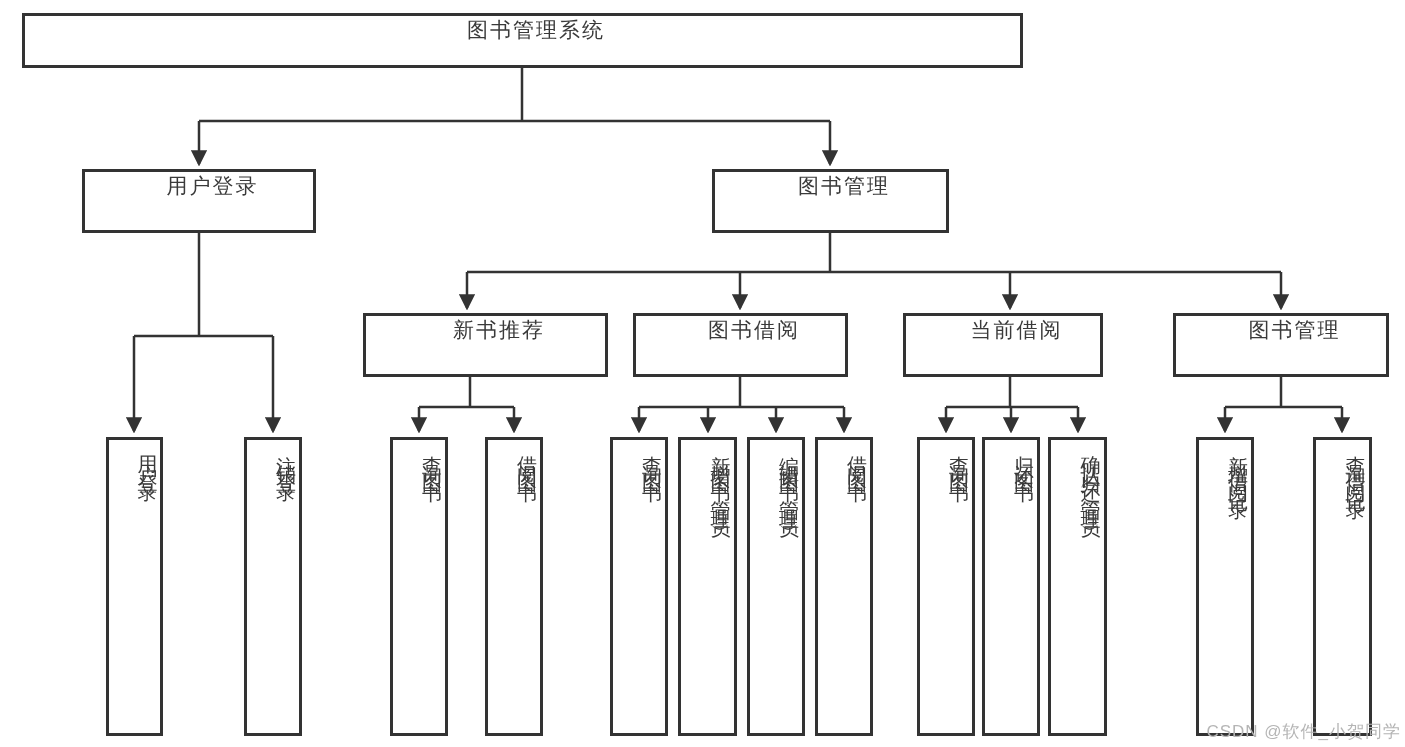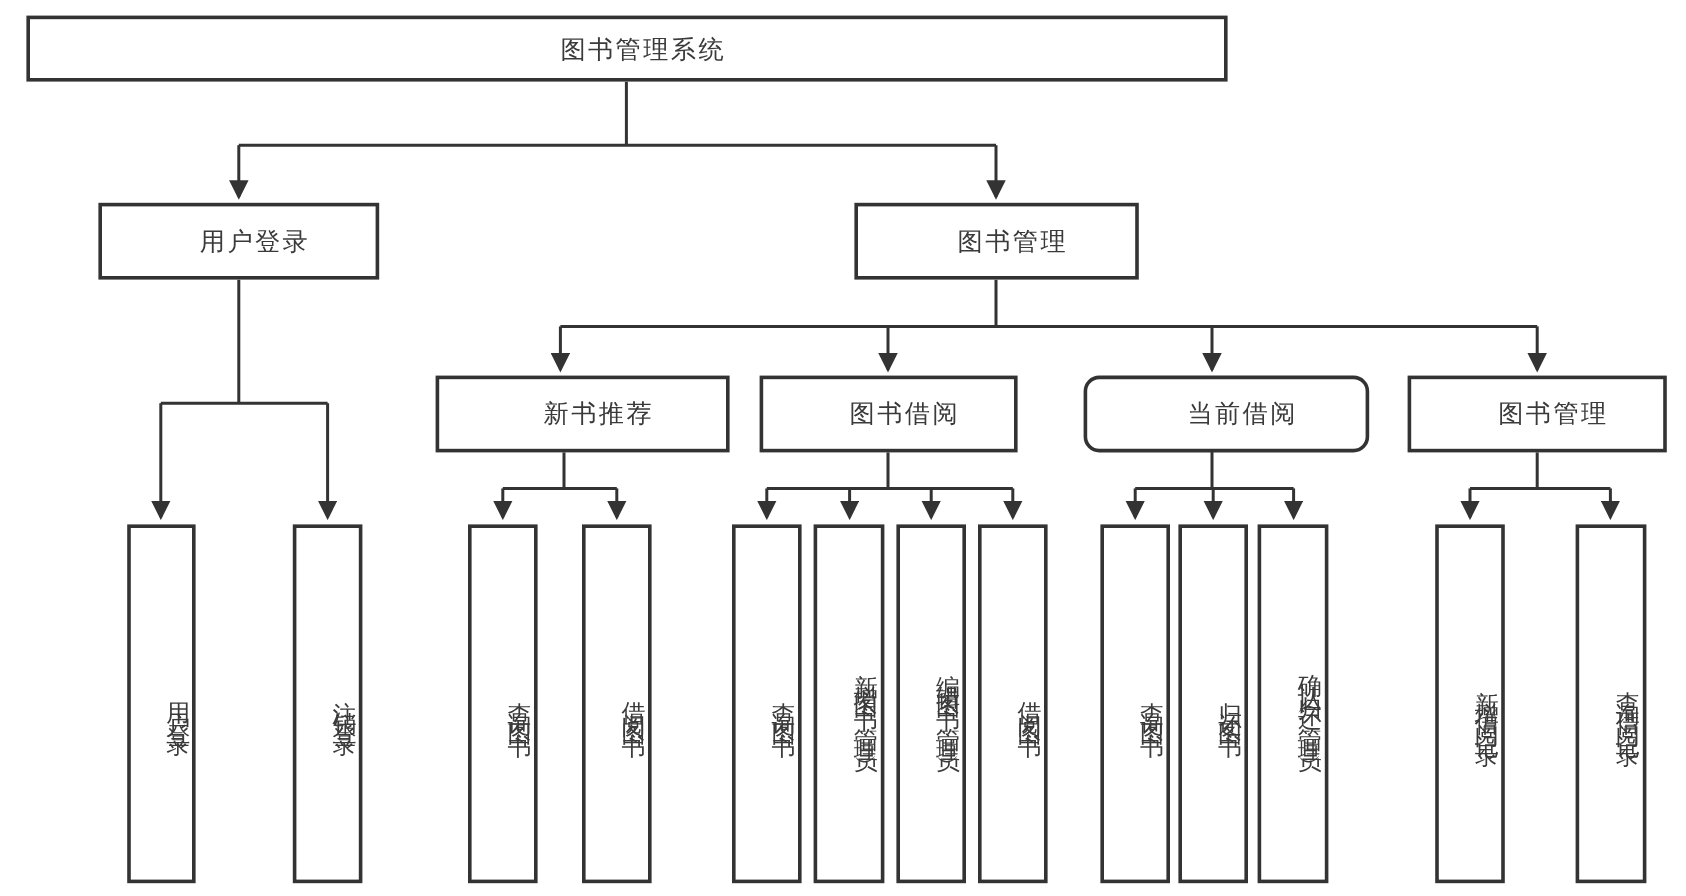--- a/index.html
+++ b/index.html
@@ -26,21 +26,21 @@
     stroke: #333333;
     stroke-width: 2.5;
     fill: none;
   }
   .box {
     position: absolute;
     box-sizing: border-box;
     border: 3px solid #333333;
     background: #ffffff;
     display: flex;
-    align-items: center;
+    align-items: flex-start;
     justify-content: center;
     z-index: 2;
     color: #3a3a3a;
     padding-left: 27px;
   }
   .box.h span {
     font-size: 21px;
     letter-spacing: 2px;
     white-space: nowrap;
     color: #3a3a3a;
@@ -120,21 +120,21 @@
   <div class="box h" style="left:712px; top:169px; width:237px; height:64px;">
     <span>图书管理</span>
   </div>
 
   <div class="box h" style="left:363px; top:313px; width:245px; height:64px;">
     <span>新书推荐</span>
   </div>
   <div class="box h" style="left:633px; top:313px; width:215px; height:64px;">
     <span>图书借阅</span>
   </div>
-  <div class="box h" style="left:903px; top:313px; width:238px; height:64px;border-radius:13px;">
+  <div class="box h" style="left:903px; top:313px; width:200px; height:64px;">
     <span>当前借阅</span>
   </div>
   <div class="box h" style="left:1173px; top:313px; width:216px; height:64px;">
     <span>图书管理</span>
   </div>
 
   <div class="box v" style="left:106px; top:437px; width:57px; height:299px;">
     <span>用户登录</span>
   </div>
   <div class="box v" style="left:244px; top:437px; width:58px; height:299px;">
@@ -171,14 +171,15 @@
     <span>确认归还（管理员）</span>
   </div>
 
   <div class="box v" style="left:1196px; top:437px; width:58px; height:299px;">
     <span>新增借阅记录</span>
   </div>
   <div class="box v" style="left:1313px; top:437px; width:59px; height:299px;">
     <span>查询借阅记录</span>
   </div>
 
+  <div class="watermark">CSDN @软件_小贺同学</div>
 
 </div>
 
 </body></html>

